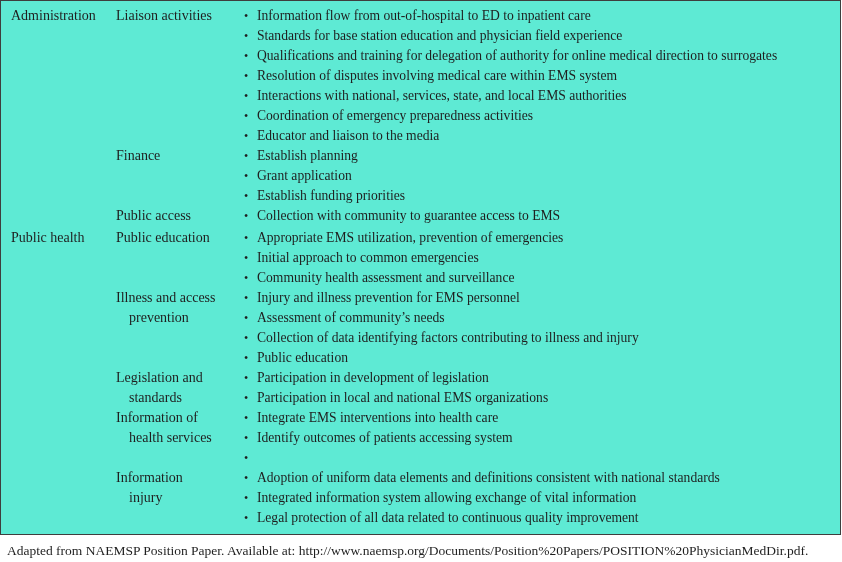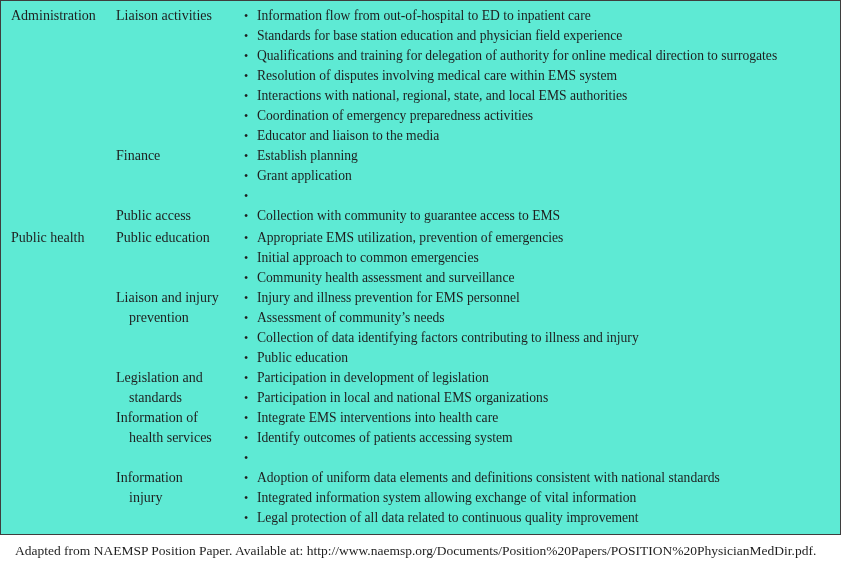--- a/index.html
+++ b/index.html
@@ -75,21 +75,21 @@
   .dot {
     flex: none;
     width: 13px;
     font-size: 12px;
   }
   .btxt {
     white-space: nowrap;
   }
   .footer {
     margin-top: 7px;
-    padding-left: 15px;
+    padding-left: 7px;
     font-size: 13.5px;
     line-height: 18px;
     white-space: nowrap;
   }
 </style>
 </head>
 <body>
 
 <div class="page">
   <div class="table-box">
@@ -113,21 +113,21 @@
                 <div class="bullet-row">
                   <span class="dot">•</span>
                   <span class="btxt">Qualifications and training for delegation of authority for online medical direction to surrogates</span>
                 </div>
                 <div class="bullet-row">
                   <span class="dot">•</span>
                   <span class="btxt">Resolution of disputes involving medical care within EMS system</span>
                 </div>
                 <div class="bullet-row">
                   <span class="dot">•</span>
-                  <span class="btxt">Interactions with national, regional, state, and local EMS authorities</span>
+                  <span class="btxt">Interactions with national, services, state, and local EMS authorities</span>
                 </div>
                 <div class="bullet-row">
                   <span class="dot">•</span>
                   <span class="btxt">Coordination of emergency preparedness activities</span>
                 </div>
                 <div class="bullet-row">
                   <span class="dot">•</span>
                   <span class="btxt">Educator and liaison to the media</span>
                 </div>
               </div>
@@ -140,20 +140,21 @@
                 <div class="bullet-row">
                   <span class="dot">•</span>
                   <span class="btxt">Establish planning</span>
                 </div>
                 <div class="bullet-row">
                   <span class="dot">•</span>
                   <span class="btxt">Grant application</span>
                 </div>
                 <div class="bullet-row">
                   <span class="dot">•</span>
+                  <span class="btxt">Establish funding priorities</span>
                 </div>
               </div>
             </div>
             <div class="group">
               <div class="sub">
                 <div class="sub-line">Public access</div>
               </div>
               <div class="bullets">
                 <div class="bullet-row">
                   <span class="dot">•</span>
@@ -180,21 +181,21 @@
                   <span class="btxt">Initial approach to common emergencies</span>
                 </div>
                 <div class="bullet-row">
                   <span class="dot">•</span>
                   <span class="btxt">Community health assessment and surveillance</span>
                 </div>
               </div>
             </div>
             <div class="group">
               <div class="sub">
-                <div class="sub-line">Liaison and injury</div>
+                <div class="sub-line">Illness and access</div>
                 <div class="sub-line wrapped">prevention</div>
               </div>
               <div class="bullets">
                 <div class="bullet-row">
                   <span class="dot">•</span>
                   <span class="btxt">Injury and illness prevention for EMS personnel</span>
                 </div>
                 <div class="bullet-row">
                   <span class="dot">•</span>
                   <span class="btxt">Assessment of community’s needs</span>

